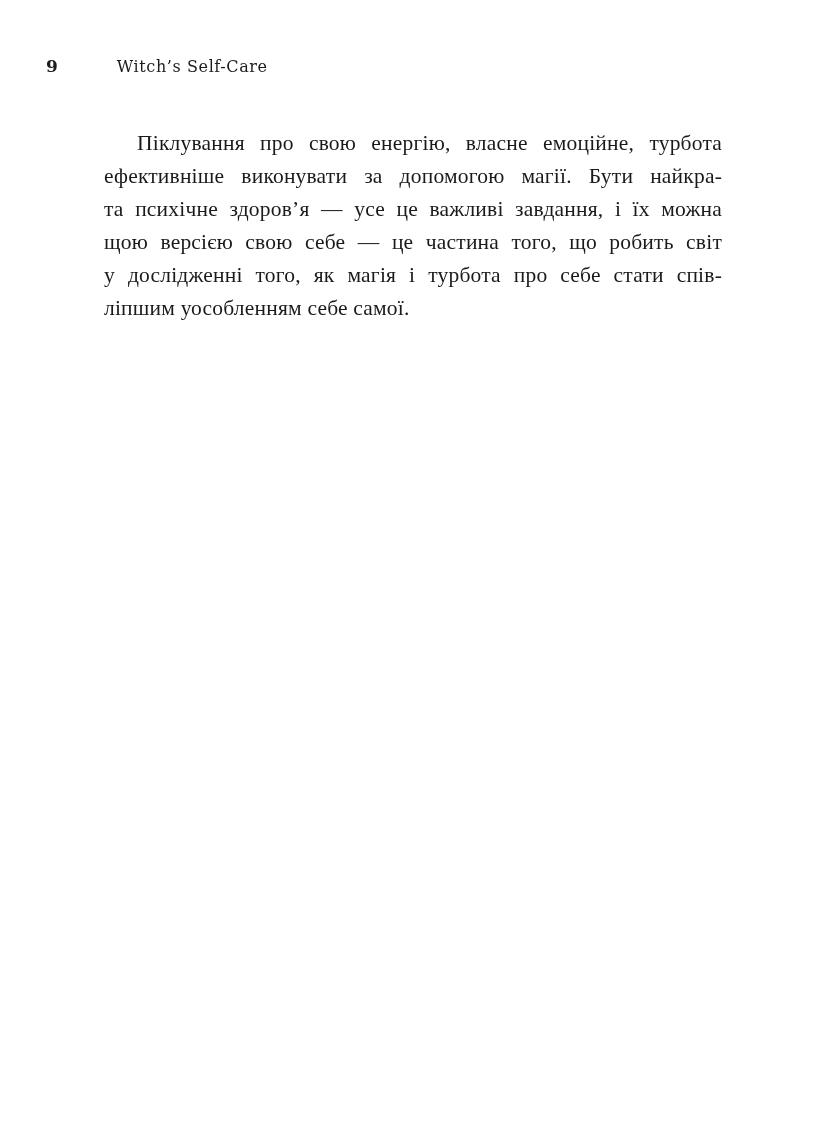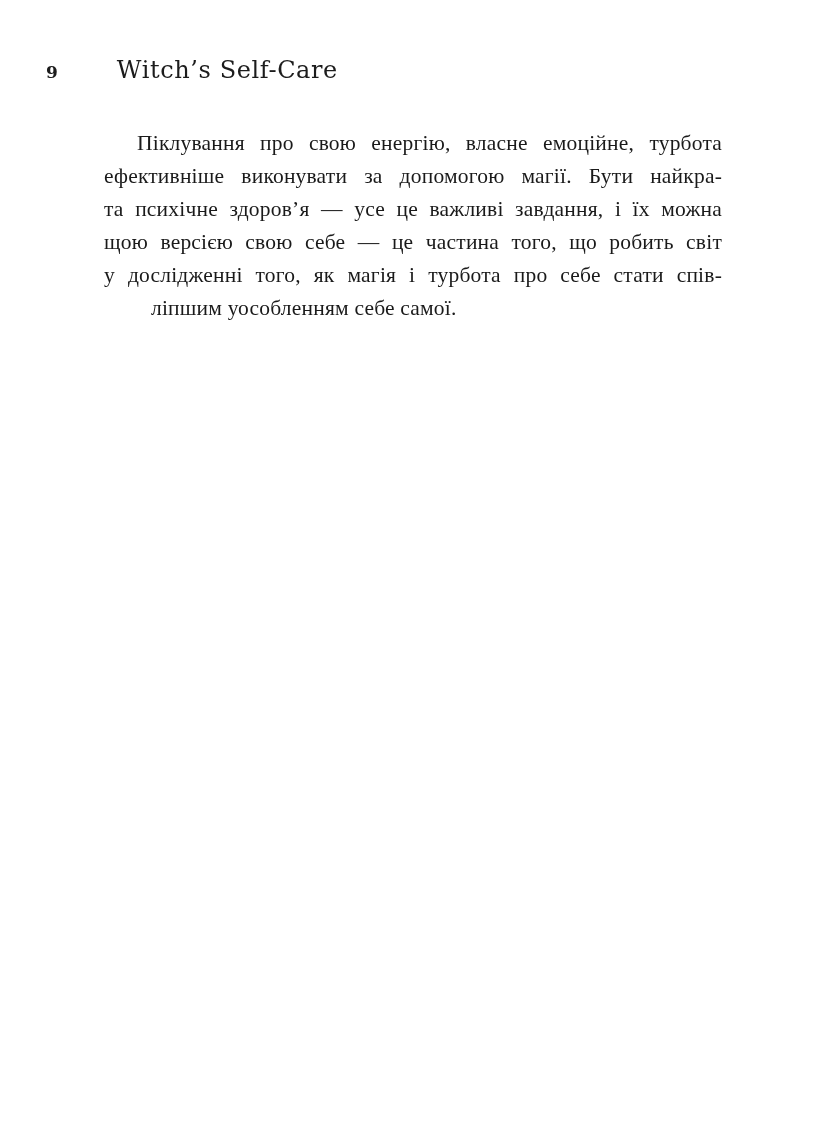--- a/index.html
+++ b/index.html
@@ -27,21 +27,21 @@
   .folio {
     font-family: "DejaVu Serif", "Liberation Serif", serif;
     font-size: 17px;
     font-weight: 600;
     letter-spacing: 1px;
     color: #1c1c1c;
   }
   .running-title {
     margin-left: 58px;
     font-family: "DejaVu Serif", "Liberation Serif", serif;
-    font-size: 24px;
+    font-size: 16px;
     font-weight: 500;
     letter-spacing: 0.6px;
     color: #1c1c1c;
   }
   .body-text {
     position: absolute;
     top: 127px;
     left: 104px;
     width: 618px;
   }
@@ -53,21 +53,20 @@
     text-align: justify;
     text-align-last: justify;
     color: #1a1a1a;
   }
   .text-line.indent-first {
     padding-left: 33px;
   }
   .text-line.last-line {
     text-align: left;
     text-align-last: left;
-    margin-left: 47px;
   }
 </style>
 </head>
 <body>
 
 <div class="page">
 
   <div class="running-header">
     <span class="folio">9</span>
     <span class="running-title">Witch’s Self-Care</span>

